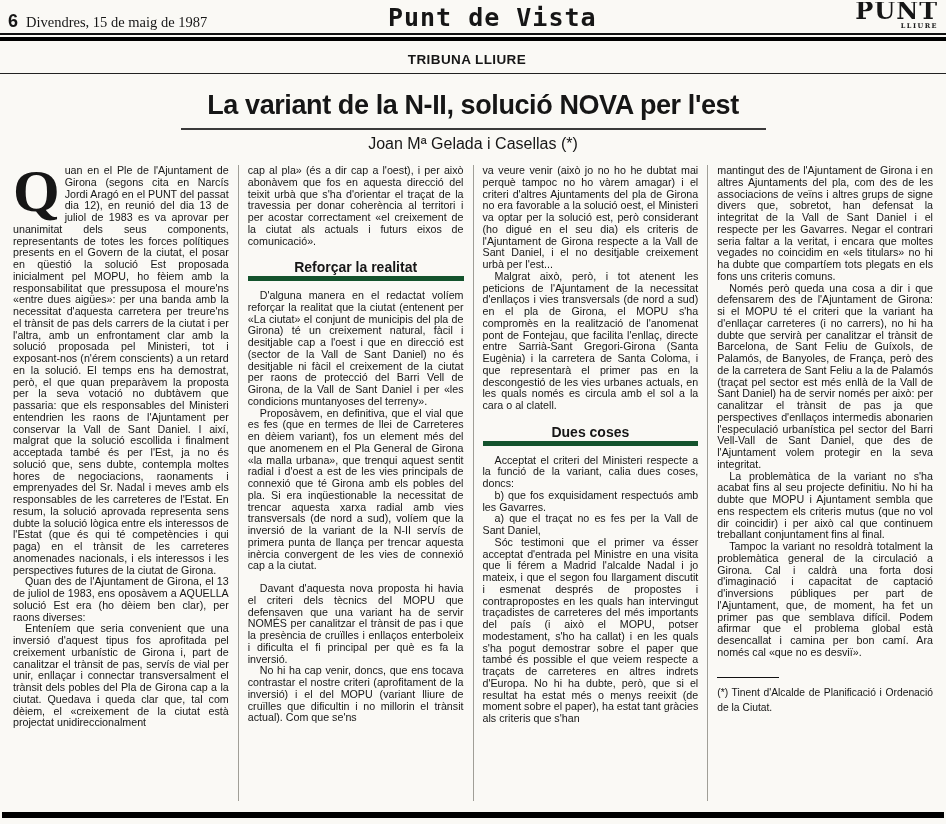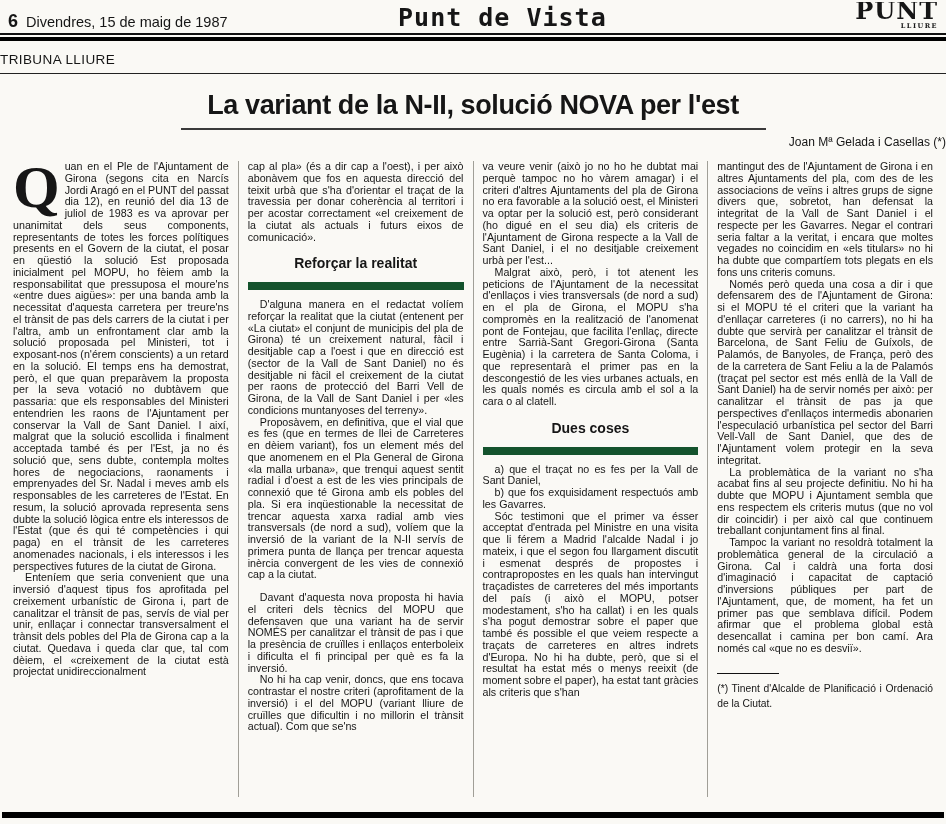--- a/index.html
+++ b/index.html
@@ -12,63 +12,63 @@
     position:relative;width:946px;height:824px;box-sizing:border-box;
     background:#faf9f5;
   }
   
   .topbar{
     display:flex;align-items:flex-end;justify-content:space-between;
     padding:2px 8px 0 8px;height:32px;box-sizing:border-box;
   }
   .top-left{display:flex;align-items:baseline;gap:8px;white-space:nowrap;}
   .pagenum{font-weight:bold;font-size:18px;}
-  .date{font-family:Liberation Sans, sans-serif;font-size:14.5px;}
+  .date{font-family:Liberation Serif, serif;font-size:14.5px;}
   .section-title{
     font-family:"DejaVu Sans Mono",monospace;font-weight:bold;
     font-size:25px;letter-spacing:1px;transform:translateX(-30px);
     white-space:nowrap;
   }
   .logo{text-align:right;line-height:1;overflow:hidden;height:30px;}
   .logo-main{font-family:"DejaVu Serif",serif;font-weight:bold;font-size:24px;letter-spacing:1px;margin-top:-3px;margin-left:18px;}
   .logo-sub{font-family:"DejaVu Serif",serif;font-weight:bold;font-size:6.5px;letter-spacing:1.5px;}
   
   .rule-thin{border-top:2px solid #111;margin:1px 0 2px 0;}
   .rule-thick{height:4px;background:#000;}
   .kicker{
-    text-align:left;font-weight:normal;font-size:13.5px;
+    text-align:center;font-weight:bold;font-size:13.5px;
     letter-spacing:0.4px;margin:11px 12px 6px 0;
   }
   .rule-kicker{border-top:1.5px solid #222;margin:0 0 4px 0;}
   .headline{
     text-align:center;font-size:27px;font-weight:bold;
     margin:16px 0 7px 0;letter-spacing:-0.4px;
   }
   .headline-rule{width:585px;margin:0 auto 5px auto;border-top:2.5px solid #3a3a3a;}
-  .byline{text-align:right;font-size:12px;margin:3px 0 6px 0;}
+  .byline{text-align:center;font-size:16px;margin:3px 0 6px 0;}
   
   .columns{
     display:flex;padding:6px 4px 0 4px;height:642px;box-sizing:border-box;
     overflow:hidden;
   }
   .col{
     flex:1 1 0;padding:0 9px;overflow:hidden;
     font-size:10.7px;line-height:11.75px;text-align:justify;
   }
   .col + .col{border-left:1px solid #a09f97;}
   .para{margin:0;text-indent:12px;}
   .para.noindent{text-indent:0;}
   .para.gap{margin-top:11px;}
   .dropcap{
     float:left;font-family:"Liberation Serif",serif;font-weight:bold;
     font-size:60px;line-height:46px;padding:3px 5px 0 0;
   }
   .subhead{
     text-align:center;font-size:14px;font-weight:bold;
-    margin:15px 0 9px 0;padding-bottom:12px;border-bottom:8px solid #14532d;
+    margin:15px 0 9px 0;padding-bottom:2px;border-bottom:5px solid #14532d;
   }
   .footnote{margin-top:18px;font-size:10.3px;line-height:15px;}
   .footnote p{margin:0;}
   .fnrule{width:62px;border-top:1.5px solid #111;margin-bottom:7px;}
   .bottom-rule{
     position:absolute;left:2px;right:2px;bottom:6px;height:6px;background:#000;
   }
 </style>
 </head>
 <body>
@@ -93,36 +93,38 @@
   <div class="kicker">TRIBUNA LLIURE</div>
   <div class="rule-kicker"></div>
 
   <h1 class="headline">La variant de la N-II, solució NOVA per l'est</h1>
   <div class="headline-rule"></div>
   <div class="byline">Joan Mª Gelada i Casellas (*)</div>
 
   <main class="columns">
     <section class="col">
         <p class="para noindent"><span class="dropcap">Q</span>uan en el Ple de l'Ajuntament de Girona (segons cita en Narcís Jordi Aragó en el PUNT del passat dia 12), en reunió del dia 13 de juliol de 1983 es va aprovar per unanimitat dels seus components, representants de totes les forces polítiques presents en el Govern de la ciutat, el posar en qüestió la solució Est proposada inicialment pel MOPU, ho fèiem amb la responsabilitat que pressuposa el moure'ns «entre dues aigües»: per una banda amb la necessitat d'aquesta carretera per treure'ns el trànsit de pas dels carrers de la ciutat i per l'altra, amb un enfrontament clar amb la solució proposada pel Ministeri, tot i exposant-nos (n'érem conscients) a un retard en la solució. El temps ens ha demostrat, però, el que quan preparàvem la proposta per la seva votació no dubtàvem que passaria: que els responsables del Ministeri entendrien les raons de l'Ajuntament per conservar la Vall de Sant Daniel. I així, malgrat que la solució escollida i finalment acceptada també és per l'Est, ja no és solució que, sens dubte, contempla moltes hores de negociacions, raonaments i emprenyades del Sr. Nadal i meves amb els responsables de les carreteres de l'Estat. En resum, la solució aprovada representa sens dubte la solució lògica entre els interessos de l'Estat (que és qui té competències i qui paga) en el trànsit de les carreteres anomenades nacionals, i els interessos i les perspectives futures de la ciutat de Girona.</p>
+        <p class="para">Quan des de l'Ajuntament de Girona, el 13 de juliol de 1983, ens oposàvem a AQUELLA solució Est era (ho dèiem ben clar), per raons diverses:</p>
         <p class="para">Enteníem que seria convenient que una inversió d'aquest tipus fos aprofitada pel creixement urbanístic de Girona i, part de canalitzar el trànsit de pas, servís de vial per unir, enllaçar i connectar transversalment el trànsit dels pobles del Pla de Girona cap a la ciutat. Quedava i queda clar que, tal com dèiem, el «creixement de la ciutat està projectat unidireccionalment</p>
       </section>
     <section class="col">
         <p class="para noindent">cap al pla» (és a dir cap a l'oest), i per això abonàvem que fos en aquesta direcció del teixit urbà que s'ha d'orientar el traçat de la travessia per donar coherència al territori i per acostar correctament «el creixement de la ciutat als actuals i futurs eixos de comunicació».</p>
         <h3 class="subhead">Reforçar la realitat</h3>
         <p class="para">D'alguna manera en el redactat volíem reforçar la realitat que la ciutat (entenent per «La ciutat» el conjunt de municipis del pla de Girona) té un creixement natural, fàcil i desitjable cap a l'oest i que en direcció est (sector de la Vall de Sant Daniel) no és desitjable ni fàcil el creixement de la ciutat per raons de protecció del Barri Vell de Girona, de la Vall de Sant Daniel i per «les condicions muntanyoses del terreny».</p>
         <p class="para">Proposàvem, en definitiva, que el vial que es fes (que en termes de llei de Carreteres en dèiem variant), fos un element més del que anomenem en el Pla General de Girona «la malla urbana», que trenqui aquest sentit radial i d'oest a est de les vies principals de connexió que té Girona amb els pobles del pla. Si era inqüestionable la necessitat de trencar aquesta xarxa radial amb vies transversals (de nord a sud), volíem que la inversió de la variant de la N-II servís de primera punta de llança per trencar aquesta inèrcia convergent de les vies de connexió cap a la ciutat.</p>
         <p class="para gap">Davant d'aquesta nova proposta hi havia el criteri dels tècnics del MOPU que defensaven que una variant ha de servir NOMÉS per canalitzar el trànsit de pas i que la presència de cruïlles i enllaços enterboleix i dificulta el fi principal per què es fa la inversió.</p>
         <p class="para">No hi ha cap venir, doncs, que ens tocava contrastar el nostre criteri (aprofitament de la inversió) i el del MOPU (variant lliure de cruïlles que dificultin i no millorin el trànsit actual). Com que se'ns</p>
       </section>
     <section class="col">
         <p class="para noindent">va veure venir (això jo no ho he dubtat mai perquè tampoc no ho vàrem amagar) i el criteri d'altres Ajuntaments del pla de Girona no era favorable a la solució oest, el Ministeri va optar per la solució est, però considerant (ho digué en el seu dia) els criteris de l'Ajuntament de Girona respecte a la Vall de Sant Daniel, i el no desitjable creixement urbà per l'est...</p>
         <p class="para">Malgrat això, però, i tot atenent les peticions de l'Ajuntament de la necessitat d'enllaços i vies transversals (de nord a sud) en el pla de Girona, el MOPU s'ha compromès en la realització de l'anomenat pont de Fontejau, que facilita l'enllaç, directe entre Sarrià-Sant Gregori-Girona (Santa Eugènia) i la carretera de Santa Coloma, i que representarà el primer pas en la descongestió de les vies urbanes actuals, en les quals només es circula amb el sol a la cara o al clatell.</p>
         <h3 class="subhead">Dues coses</h3>
+        <p class="para">Acceptat el criteri del Ministeri respecte a la funció de la variant, calia dues coses, doncs:</p>
+        <p class="para">b) que fos exquisidament respectuós amb les Gavarres.</p>
         <p class="para">a) que el traçat no es fes per la Vall de Sant Daniel,</p>
-        <p class="para">b) que fos exquisidament respectuós amb les Gavarres.</p>
         <p class="para">Sóc testimoni que el primer va ésser acceptat d'entrada pel Ministre en una visita que li férem a Madrid l'alcalde Nadal i jo mateix, i que el segon fou llargament discutit i esmenat després de propostes i contrapropostes en les quals han intervingut traçadistes de carreteres del més importants del país (i això el MOPU, potser modestament, s'ho ha callat) i en les quals s'ha pogut demostrar sobre el paper que també és possible el que veiem respecte a traçats de carreteres en altres indrets d'Europa. No hi ha dubte, però, que si el resultat ha estat més o menys reeixit (de moment sobre el paper), ha estat tant gràcies als criteris que s'han</p>
       </section>
     <section class="col">
         <p class="para noindent">mantingut des de l'Ajuntament de Girona i en altres Ajuntaments del pla, com des de les associacions de veïns i altres grups de signe divers que, sobretot, han defensat la integritat de la Vall de Sant Daniel i el respecte per les Gavarres. Negar el contrari seria faltar a la veritat, i encara que moltes vegades no coincidim en «els titulars» no hi ha dubte que compartíem tots plegats en els fons uns criteris comuns.</p>
         <p class="para">Només però queda una cosa a dir i que defensarem des de l'Ajuntament de Girona: si el MOPU té el criteri que la variant ha d'enllaçar carreteres (i no carrers), no hi ha dubte que servirà per canalitzar el trànsit de Barcelona, de Sant Feliu de Guíxols, de Palamós, de Banyoles, de França, però des de la carretera de Sant Feliu a la de Palamós (traçat pel sector est més enllà de la Vall de Sant Daniel) ha de servir només per això: per canalitzar el trànsit de pas ja que perspectives d'enllaços intermedis abonarien l'especulació urbanística pel sector del Barri Vell-Vall de Sant Daniel, que des de l'Ajuntament volem protegir en la seva integritat.</p>
         <p class="para">La problemàtica de la variant no s'ha acabat fins al seu projecte definitiu. No hi ha dubte que MOPU i Ajuntament sembla que ens respectem els criteris mutus (que no vol dir coincidir) i per això cal que continuem treballant conjuntament fins al final.</p>
         <p class="para">Tampoc la variant no resoldrà totalment la problemàtica general de la circulació a Girona. Cal i caldrà una forta dosi d'imaginació i capacitat de captació d'inversions públiques per part de l'Ajuntament, que, de moment, ha fet un primer pas que semblava difícil. Podem afirmar que el problema global està desencallat i camina per bon camí. Ara només cal «que no es desviï».</p>
         <div class="footnote">
           <div class="fnrule"></div>
           <p>(*) Tinent d'Alcalde de Planificació i Ordenació de la Ciutat.</p>

